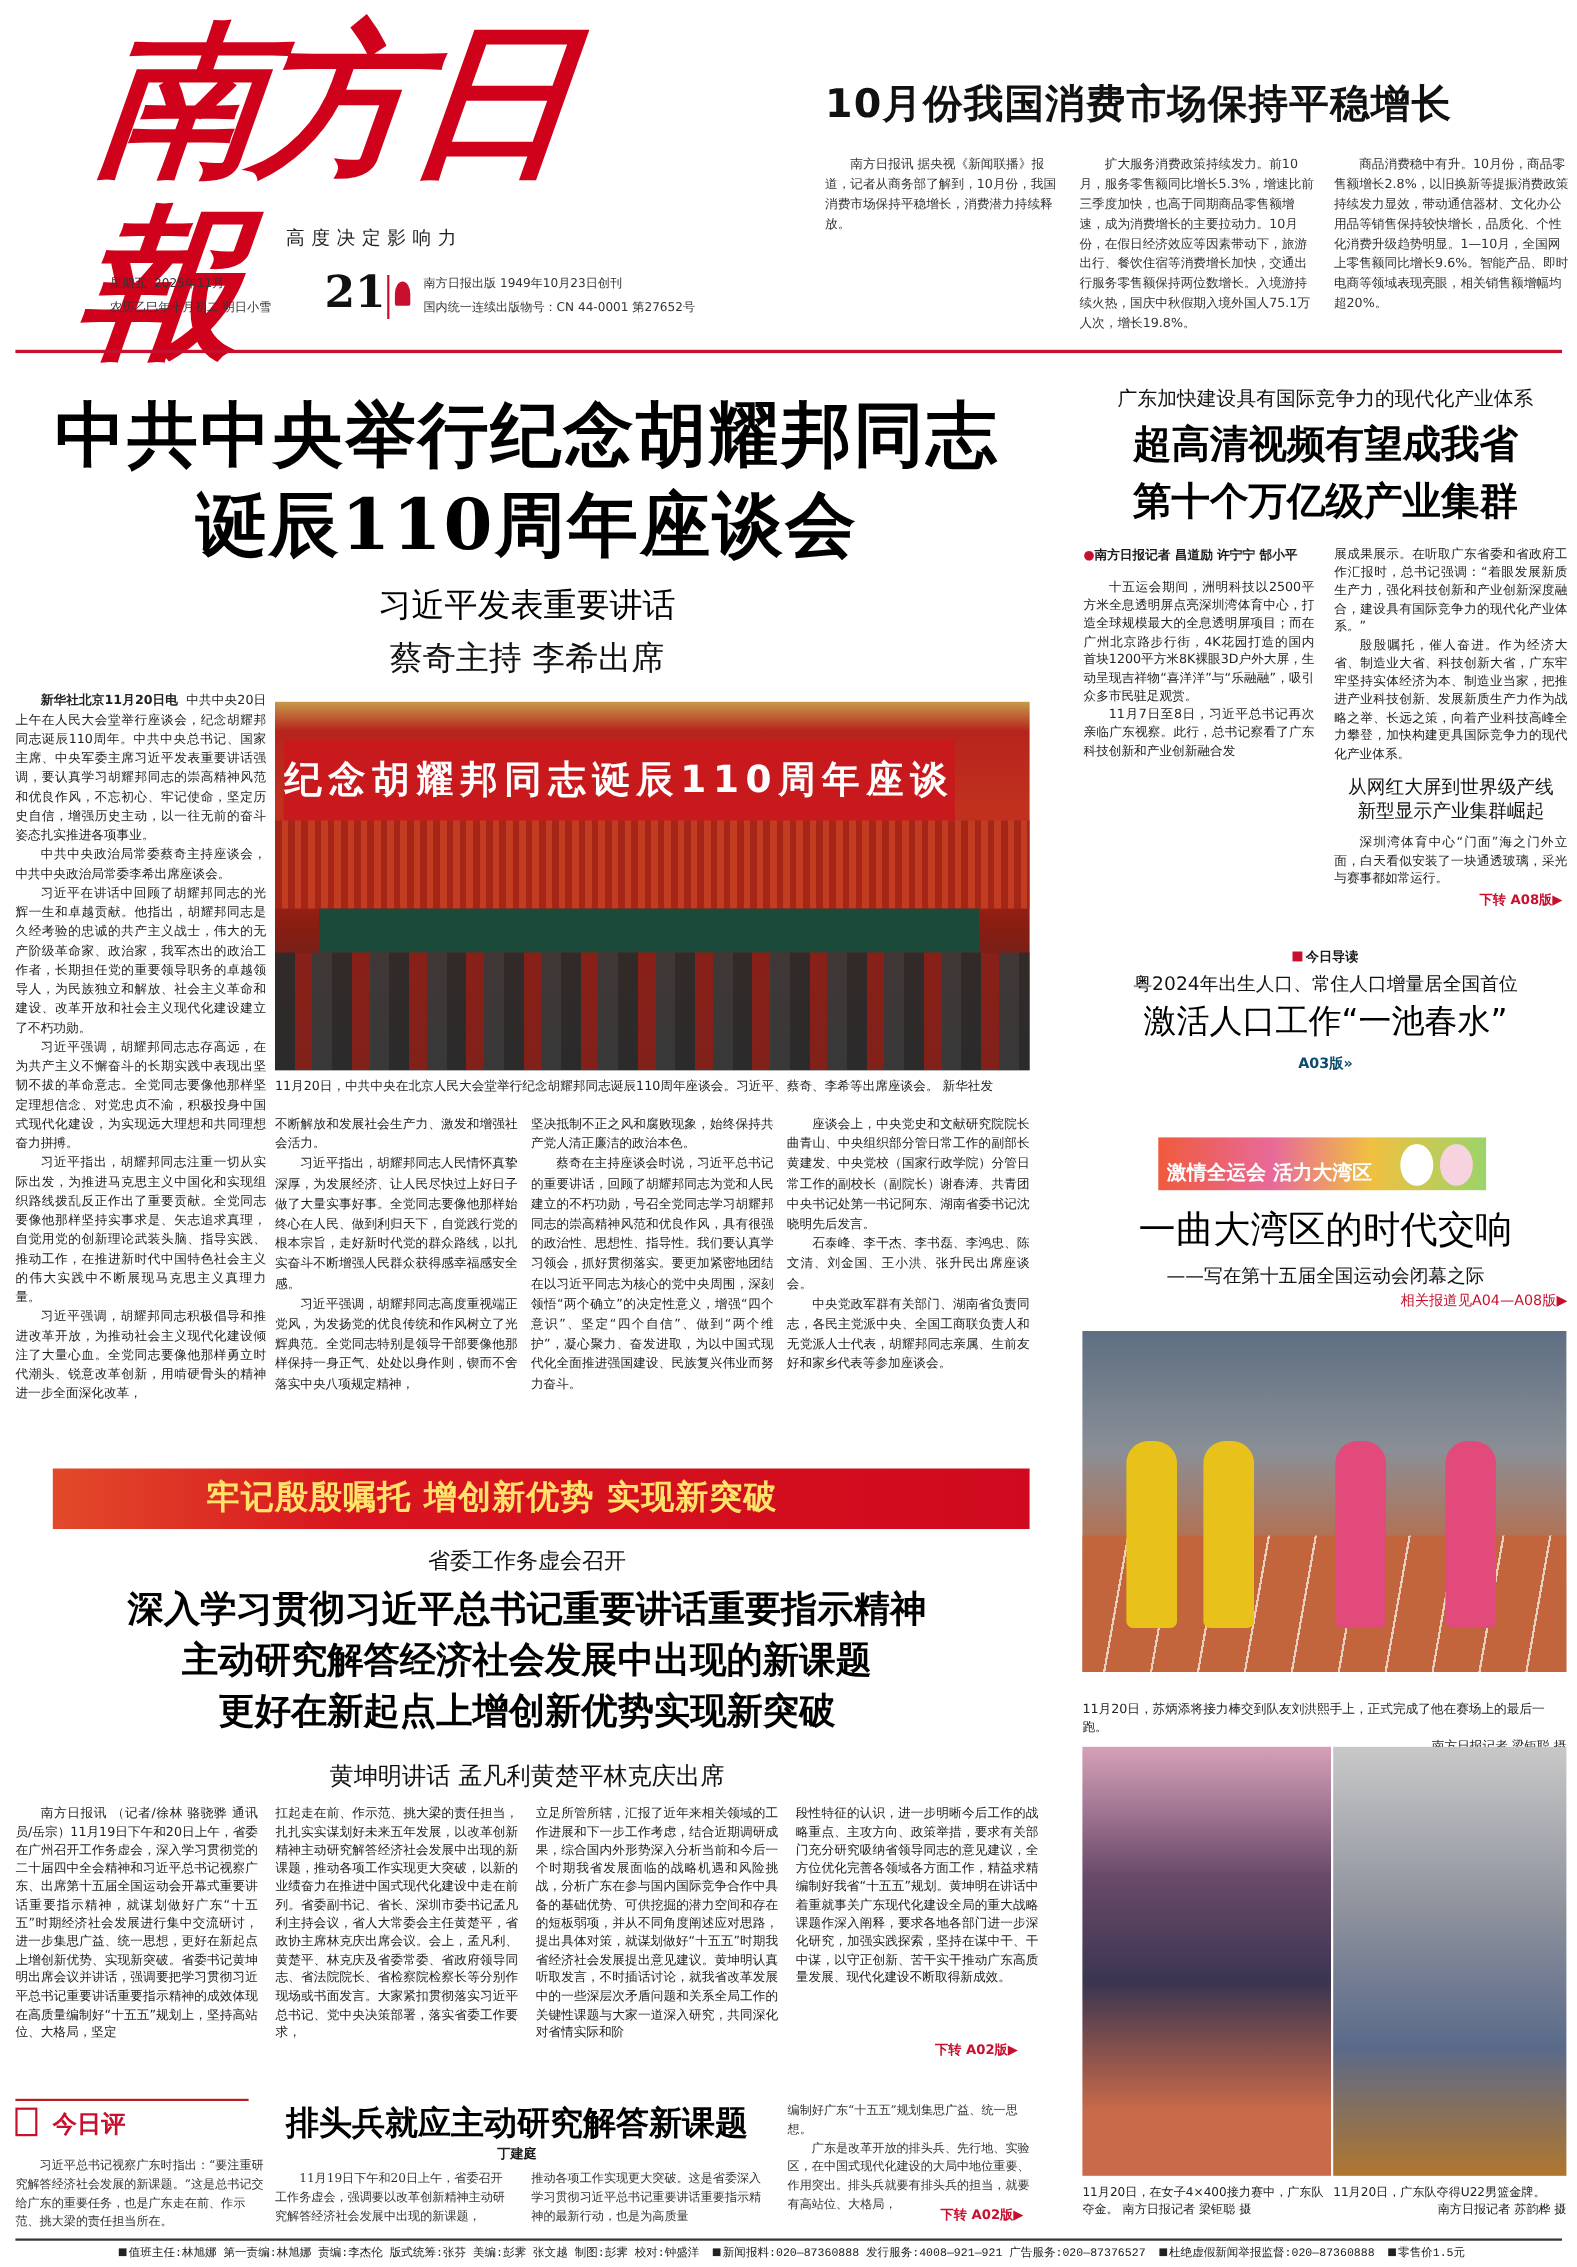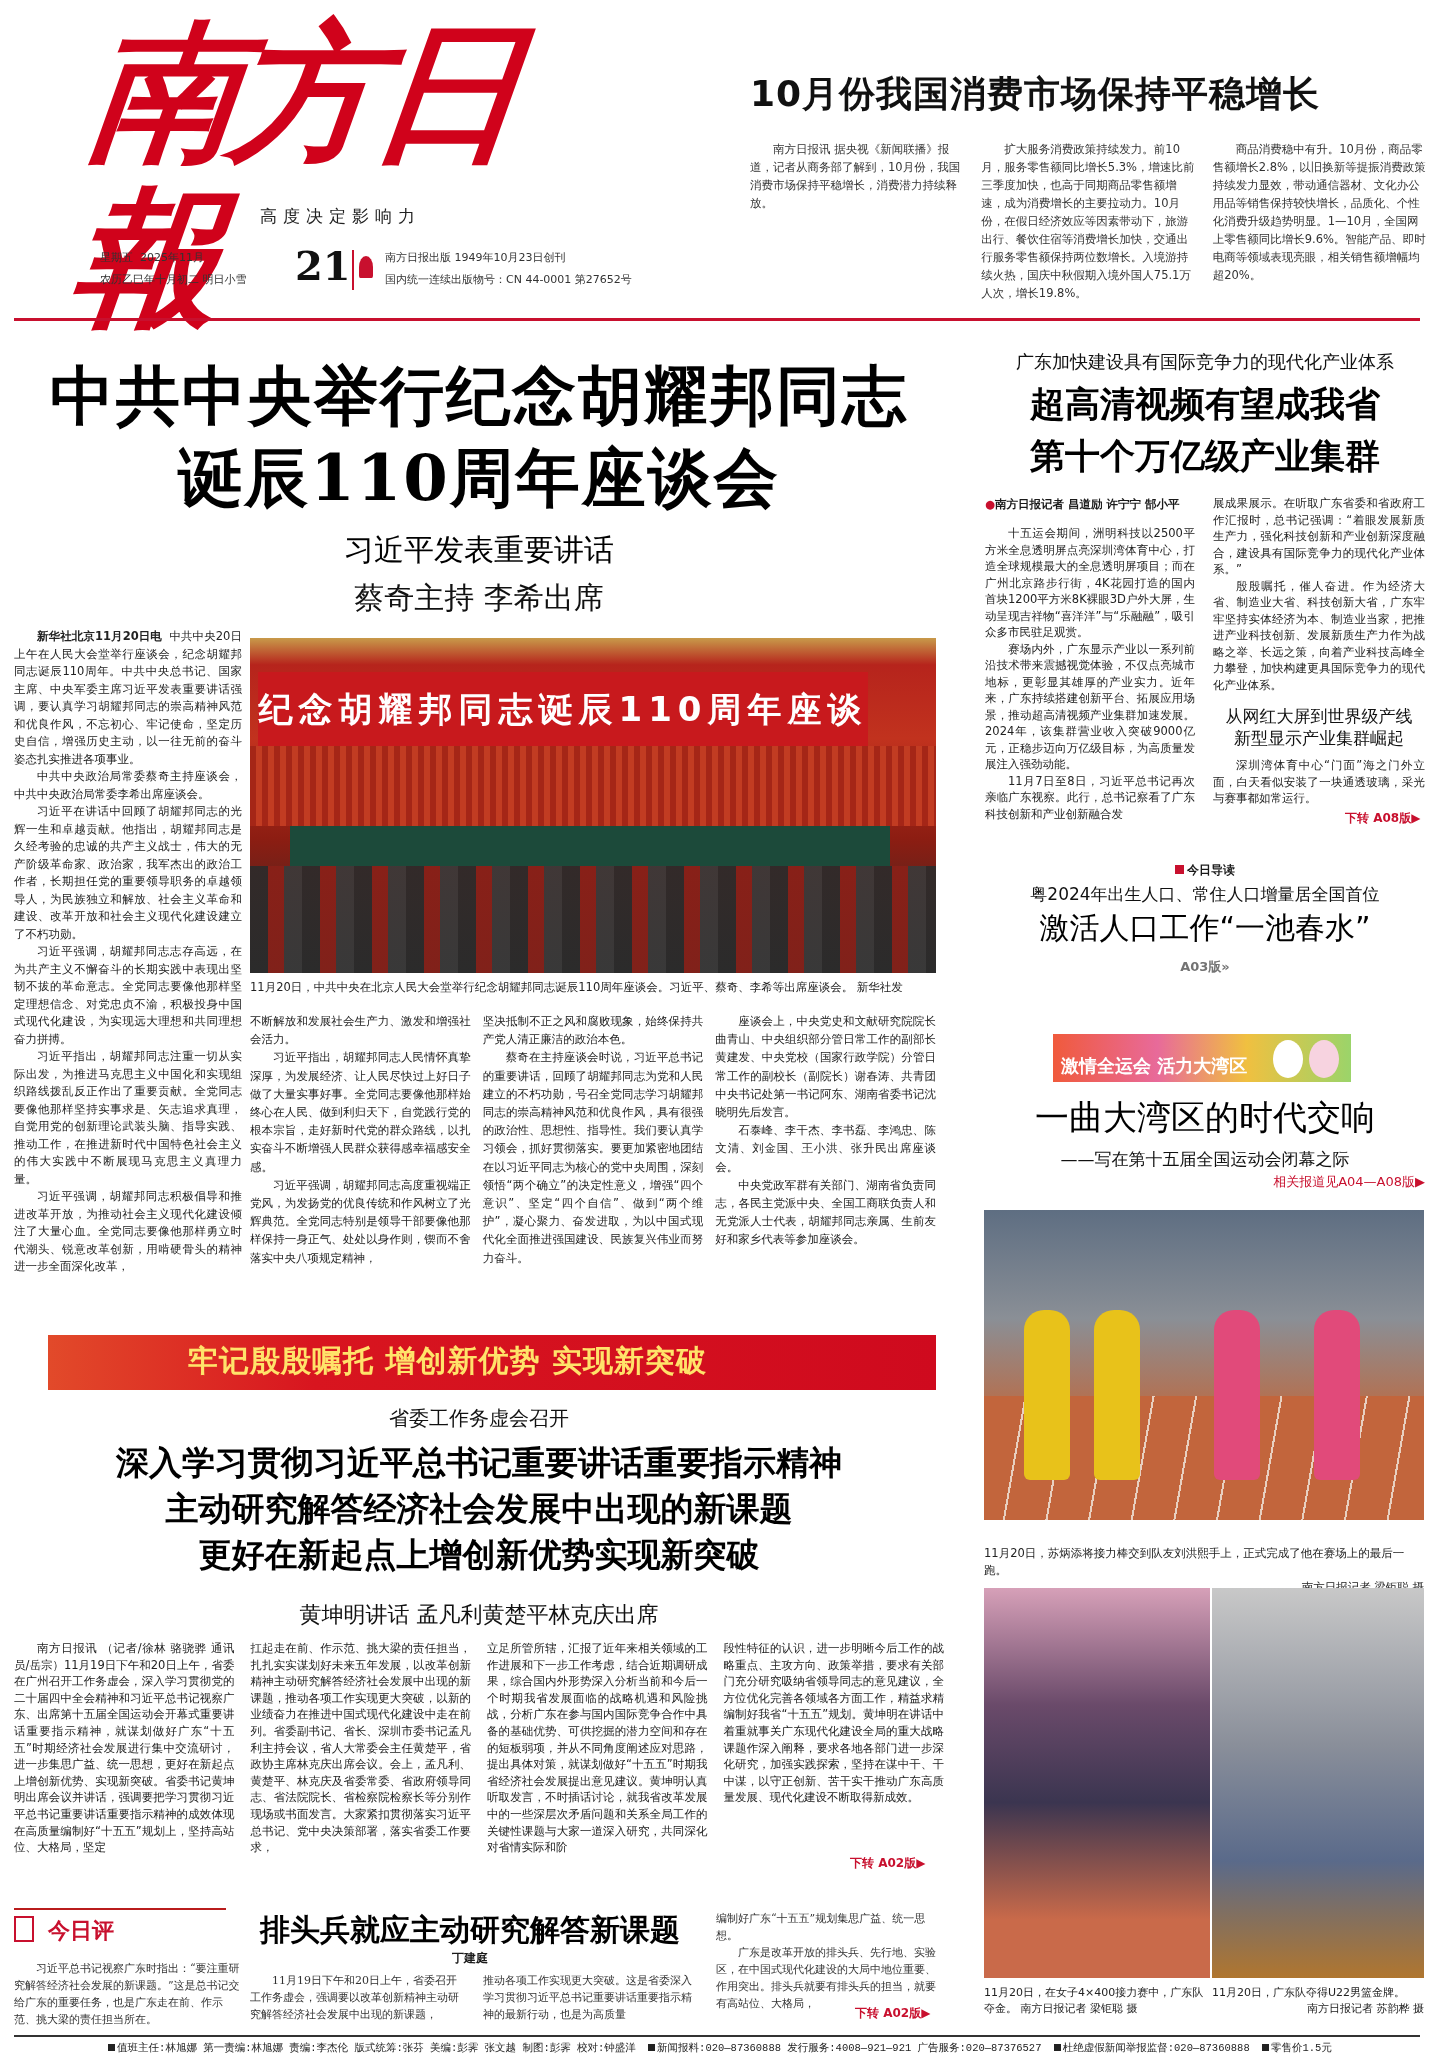--- a/index.html
+++ b/index.html
@@ -76,21 +76,21 @@
   .r-col1 { left: 985px; top: 525px; width: 210px; font-size: 11.5px; line-height: 16.5px; color: #222; text-align: justify; }
   .r-col2 { left: 1213px; top: 495px; width: 212px; font-size: 11.5px; line-height: 16.5px; color: #222; text-align: justify; }
   .r-col1 p, .r-col2 p { text-indent: 2em; }
   .r-subhead { font-size: 17px; line-height: 22px; text-align: center; margin: 12px 0 8px; text-indent: 0 !important; color: #111; }
   .jump-a08 { left: 1345px; top: 810px; }
 
   .guide-label { left: 985px; top: 862px; width: 440px; text-align: center; font-size: 12px; font-weight: bold; }
   .guide-label:before { content:""; display:inline-block; width:9px; height:9px; background:#c8102e; margin-right:3px; }
   .guide-kicker { left: 985px; top: 883px; width: 440px; text-align: center; font-size: 17px; color: #111; }
   .guide-title { left: 985px; top: 908px; width: 440px; text-align: center; font-size: 30px; color: #000; }
-  .guide-jump { left: 985px; top: 958px; width: 440px; text-align: center; font-size: 13px; font-weight: bold; color: #737373; }
+  .guide-jump { left: 985px; top: 958px; width: 440px; text-align: center; font-size: 13px; font-weight: bold; color: #0c4a6e; }
 
   .games-banner { left: 1053px; top: 1034px; width: 298px; height: 48px; background: linear-gradient(90deg,#f05a3c 0%,#e86a9a 35%,#f0c040 65%,#9bd46a 100%); padding-left: 40px; }
   .games-banner span { position:absolute; left:8px; top:20px; font-size:18px; font-weight:bold; color:#fff; }
   .games-banner .mascot { position:absolute; top:6px; width:30px; height:38px; border-radius:50%; background:#fff; }
   .games-title { left: 985px; top: 1095px; width: 440px; text-align: center; font-size: 34px; color: #000; }
   .games-sub { left: 985px; top: 1148px; width: 440px; text-align: center; font-size: 17px; color: #111; }
   .games-jump { left: 985px; top: 1173px; width: 440px; text-align: right; font-size: 13px; color: #c8102e; }
 
   .photo { background:#888; overflow:hidden; }
   .photo-relay { left: 984px; top: 1210px; width: 440px; height: 310px; background: linear-gradient(180deg,#5e6e82 0%,#8a8f96 35%,#c0673c 70%,#b05a34 100%); }
@@ -213,21 +213,20 @@
 <div class="abs jump jump-a02-2">下转 A02版▶</div>
 
 <div class="abs r-kicker">广东加快建设具有国际竞争力的现代化产业体系</div>
 <div class="abs r-title">
   <div>超高清视频有望成我省</div>
   <div>第十个万亿级产业集群</div>
 </div>
 <div class="abs r-byline">南方日报记者 昌道励 许宁宁 郜小平</div>
 <div class="abs r-col1">
   <p>十五运会期间，洲明科技以2500平方米全息透明屏点亮深圳湾体育中心，打造全球规模最大的全息透明屏项目；而在广州北京路步行街，4K花园打造的国内首块1200平方米8K裸眼3D户外大屏，生动呈现吉祥物“喜洋洋”与“乐融融”，吸引众多市民驻足观赏。</p>
-  <p>赛场内外，广东显示产业以一系列前沿技术带来震撼视觉体验，不仅点亮城市地标，更彰显其雄厚的产业实力。近年来，广东持续搭建创新平台、拓展应用场景，推动超高清视频产业集群加速发展。2024年，该集群营业收入突破9000亿元，正稳步迈向万亿级目标，为高质量发展注入强劲动能。</p>
   <p>11月7日至8日，习近平总书记再次亲临广东视察。此行，总书记察看了广东科技创新和产业创新融合发</p>
 </div>
 <div class="abs r-col2">
   <p style="text-indent:0">展成果展示。在听取广东省委和省政府工作汇报时，总书记强调：“着眼发展新质生产力，强化科技创新和产业创新深度融合，建设具有国际竞争力的现代化产业体系。”</p>
   <p>殷殷嘱托，催人奋进。作为经济大省、制造业大省、科技创新大省，广东牢牢坚持实体经济为本、制造业当家，把推进产业科技创新、发展新质生产力作为战略之举、长远之策，向着产业科技高峰全力攀登，加快构建更具国际竞争力的现代化产业体系。</p>
   <div class="r-subhead">
     <div>从网红大屏到世界级产线</div>
     <div>新型显示产业集群崛起</div>
   </div>
   <p>深圳湾体育中心“门面”海之门外立面，白天看似安装了一块通透玻璃，采光与赛事都如常运行。</p>

